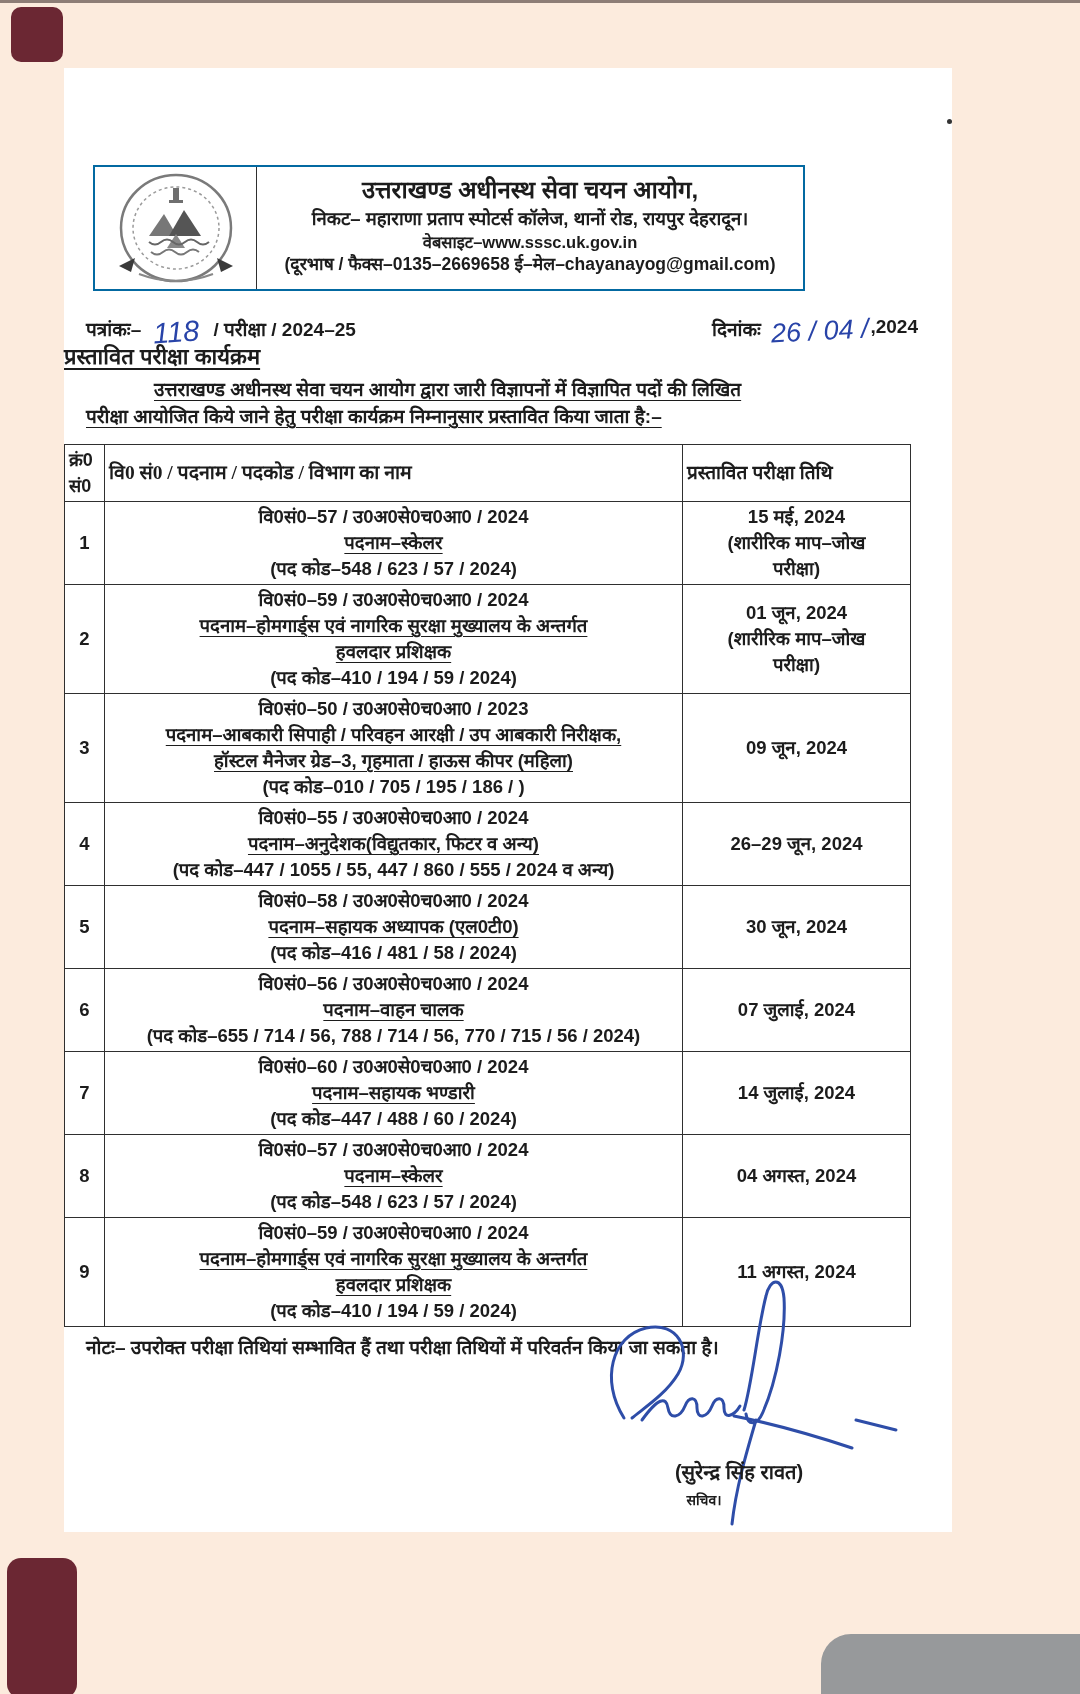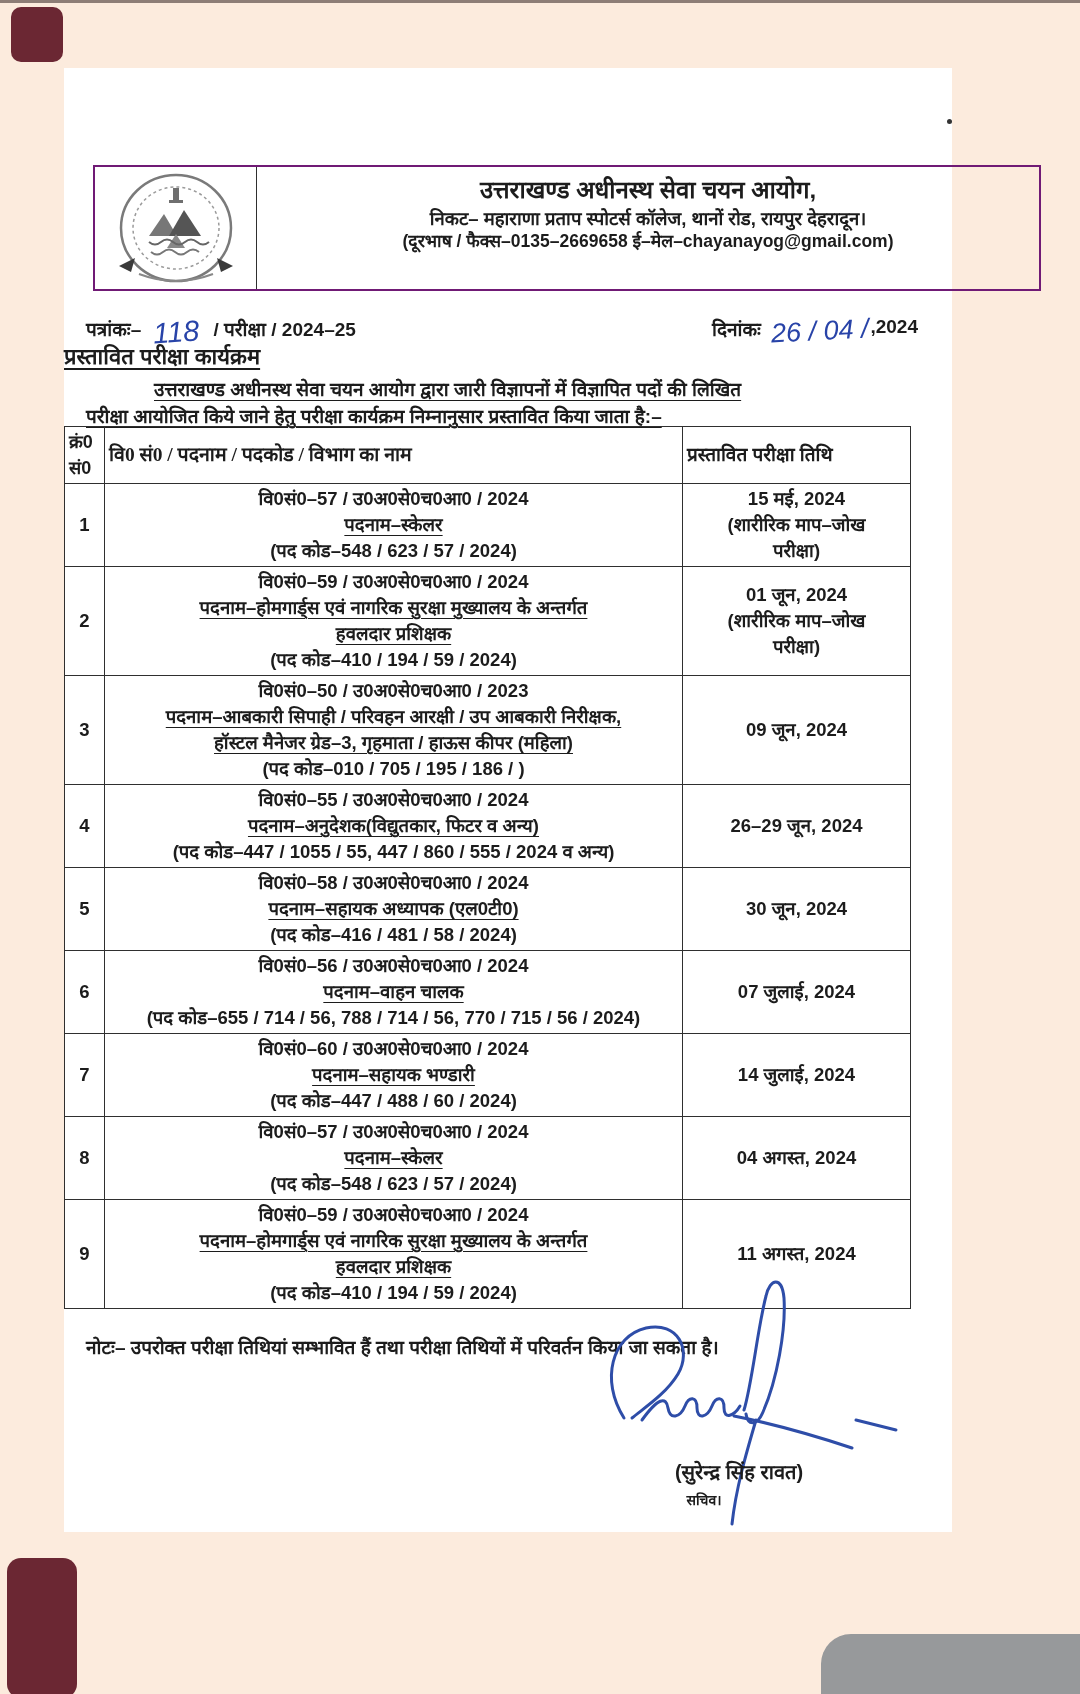--- a/index.html
+++ b/index.html
@@ -18,22 +18,22 @@
   .grey-thumb { position:absolute; left:821px; top:1634px; width:259px; height:60px; background:#97999b; border-radius:30px 0 0 0; }
   .speck { position:absolute; left:947px; top:119px; width:5px; height:5px; border-radius:50%; background:#333; }
 
   .doc {
     position:absolute; left:64px; top:68px; width:888px; height:1464px;
     background:#ffffff;
   }
 
   
   .letterhead {
-    position:absolute; left:29px; top:97px; width:948px; height:126px;
-    border:2px solid #701a75; display:flex;
+    position:absolute; left:29px; top:97px; width:712px; height:126px;
+    border:2px solid #0369a1; display:flex;
   }
   .logo-cell { width:162px; border-right:1.5px solid #2f2f2f; display:flex; align-items:center; justify-content:center; }
   .head-cell { flex:1; text-align:center; padding-top:8px; line-height:1.25; }
   .org-name { font-size:24px; font-weight:bold; }
   .org-address { font-size:18.5px; font-weight:600; margin-top:2px; }
   .org-website { font-size:16.5px; font-weight:600; margin-top:2px; }
   .org-contact { font-size:17.5px; font-weight:600; margin-top:1px; }
 
   
   .ref-line {
@@ -50,21 +50,21 @@
     font-size:22px; font-weight:bold;
     text-decoration:underline; text-underline-offset:4px; text-decoration-thickness:1.5px;
   }
 
   .intro { position:absolute; left:22px; top:308px; width:832px; font-size:19px; font-weight:600; line-height:27px; }
   .intro div { text-decoration:underline; text-underline-offset:4px; text-decoration-thickness:1px; }
   .intro .l1 { text-indent:68px; }
 
   
   table.sched {
-    position:absolute; left:0px; top:358px; width:846px;
+    position:absolute; left:0px; top:376px; width:846px;
     border-collapse:collapse; table-layout:fixed;
     font-size:18.5px; font-weight:bold; line-height:26px;
   }
   table.sched th, table.sched td { border:1.8px solid #2f2f2f; vertical-align:middle; padding:2px 4px; }
   col.c1 { width:40px; } col.c2 { width:578px; } col.c3 { width:228px; }
   th.h-sn { text-align:left; font-size:18px; padding-left:5px; vertical-align:top; }
   th.h-desc { text-align:left; padding-left:10px; font-size:19.5px; vertical-align:top;font-family:Liberation Serif, serif; }
   th.h-date { text-align:left; padding-left:8px; font-size:19px; vertical-align:top; }
   td.sn { text-align:center; }
   td.desc { text-align:center; }
@@ -98,20 +98,21 @@
         <path d="M38 72 q6 5 12 0 q6 -5 12 0 q6 5 12 0 q6 -5 12 0 q6 5 12 0" fill="none" stroke="#666" stroke-width="2"></path>
         <path d="M40 82 q6 5 12 0 q6 -5 12 0 q6 5 12 0 q6 -5 12 0" fill="none" stroke="#777" stroke-width="2"></path>
         <path d="M8 96 l16 -8 l-4 14 Z" fill="#3a3a3a"></path>
         <path d="M122 96 l-16 -8 l4 14 Z" fill="#3a3a3a"></path>
         <path d="M28 104 q37 14 74 0" fill="none" stroke="#888" stroke-width="2"></path>
       </svg>
     </div>
     <div class="head-cell">
       <div class="org-name">उत्तराखण्ड अधीनस्थ सेवा चयन आयोग,</div>
       <div class="org-address">निकट– महाराणा प्रताप स्पोटर्स कॉलेज, थानों रोड, रायपुर देहरादून।</div>
+      <div class="org-website">वेबसाइट–www.sssc.uk.gov.in</div>
       <div class="org-contact">(दूरभाष / फैक्स–0135–2669658 ई–मेल–chayanayog@gmail.com)</div>
     </div>
   </div>
 
   <div class="ref-line">
     <span>पत्रांकः–</span>
     <span class="hand ref-number">118</span>
     <span>/ परीक्षा / 2024–25</span>
     <span class="ref-spacer"></span>
     <span>दिनांकः</span>

